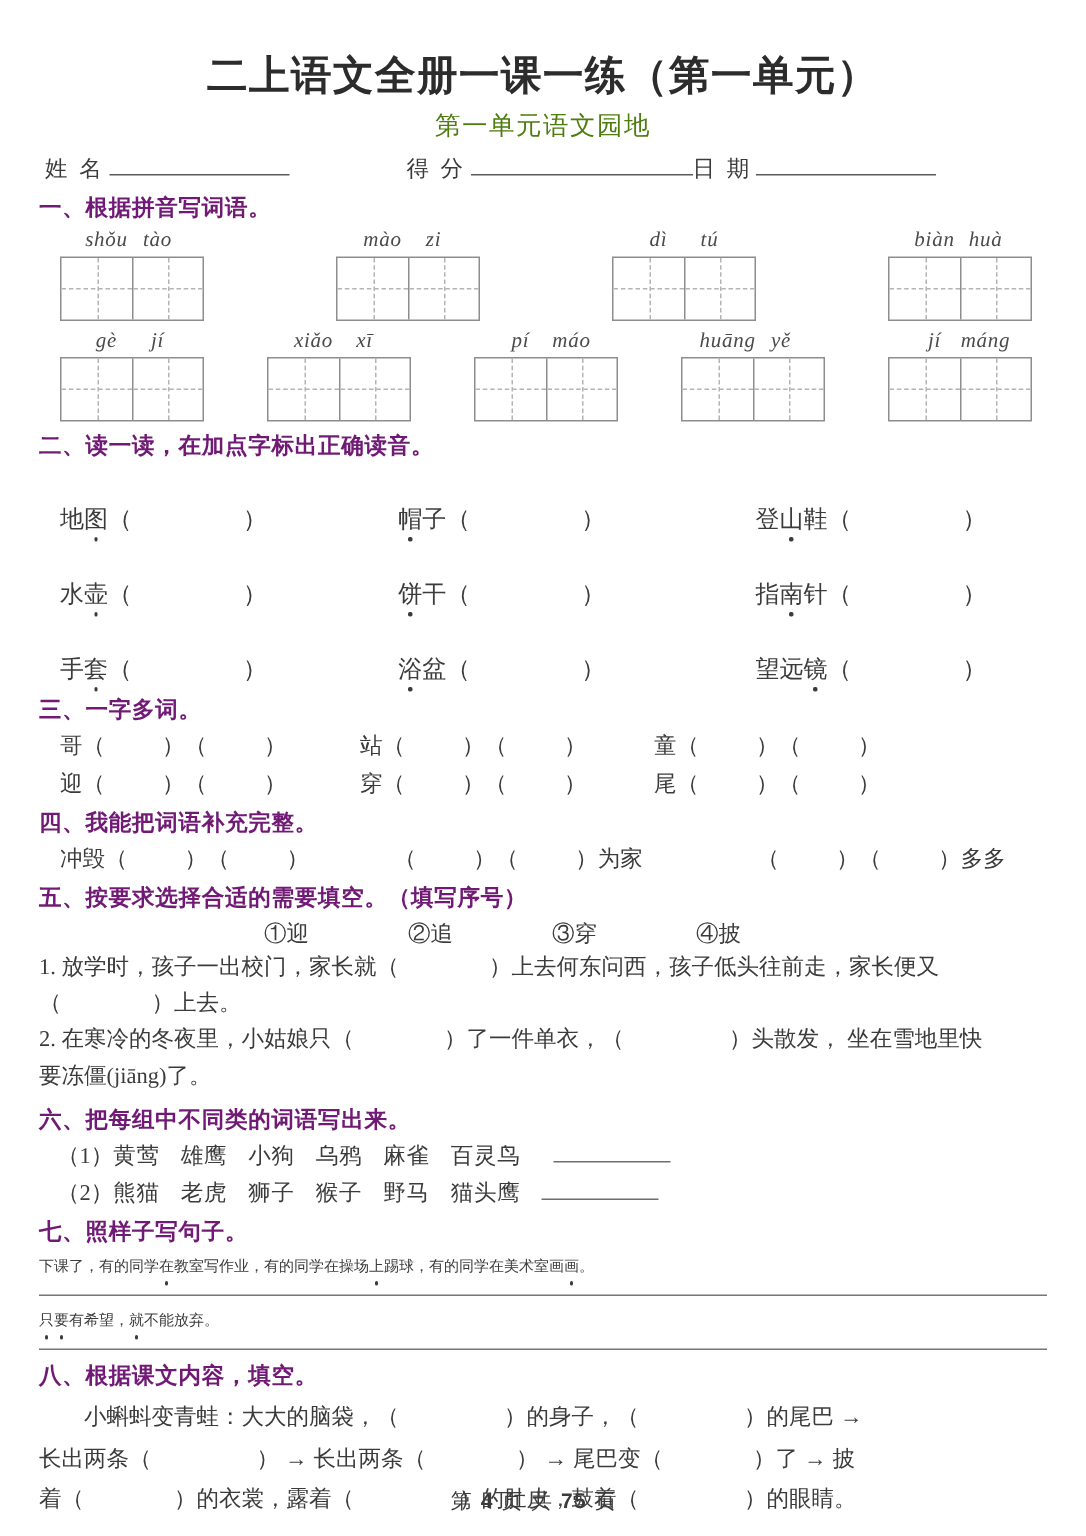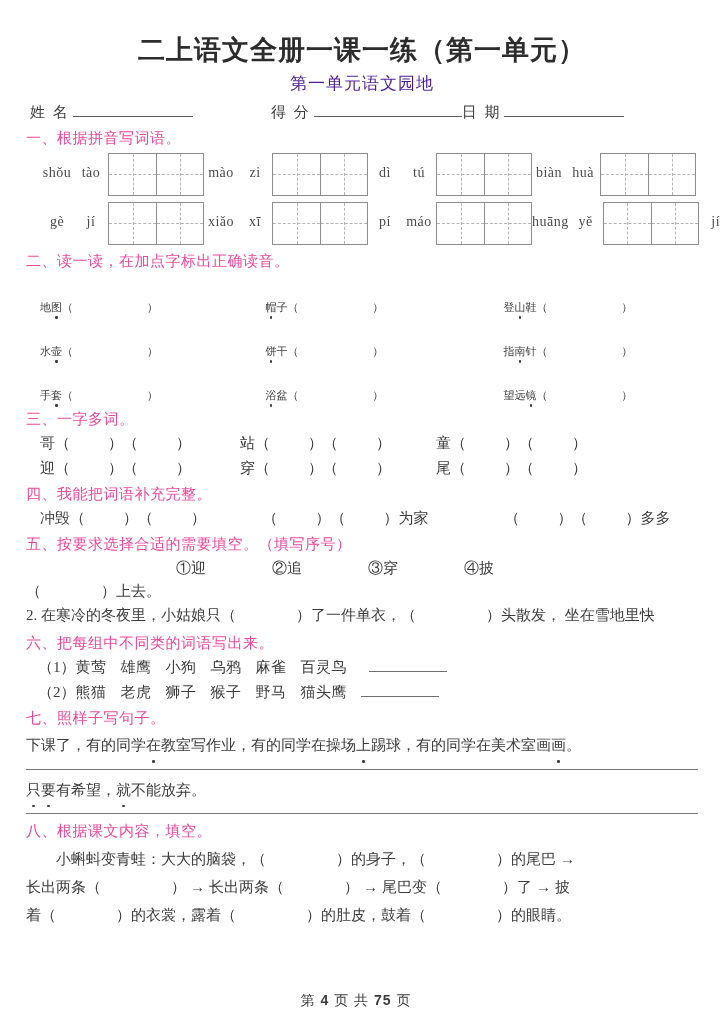--- a/index.html
+++ b/index.html
@@ -29,21 +29,21 @@
     font-size: 27px;
     font-weight: bold;
     letter-spacing: 1px;
     color: #2c2c2c;
     margin: 6px 0 4px 0;
     line-height: 1.25;
   }
   .doc-subtitle {
     text-align: center;
     font-size: 17px;
-    color: #4c1d95;
+    color: #4d7c0f;
     letter-spacing: 1px;
     margin-bottom: 8px;
   }
   .meta-row {
     display: flex;
     align-items: baseline;
     font-size: 15px;
     margin: 4px 0 6px 0;
     padding: 0 4px;
   }
@@ -54,36 +54,36 @@
     border-bottom: 1.3px solid #5a5a5a;
     height: 0;
     margin-left: 3px;
   }
   .sp-1 { width: 120px; }
   .sp-2 { width: 148px; }
 
   
   .sec-head {
     font-size: 15px;
-    font-weight: normal;
-    color: #ec4899;
+    font-weight: bold;
+    color: #701a75;
     font-family: "Liberation Sans", "DejaVu Sans", sans-serif;
     margin: 7px 0 5px 0;
     letter-spacing: 0.5px;
   }
 
   
   .pinyin-block { margin-bottom: 4px; }
   .pinyin-row {
     display: flex;
     justify-content: space-between;
     padding: 0 10px 0 14px;
     margin-bottom: 6px;
   }
-  .pinyin-cell { display: flex; flex-direction: row; align-items: center; }
+  .pinyin-cell { display: flex; flex-direction: column; align-items: center; font-style: italic; }
   .pinyin-text {
     font-size: 14px;
     color: #4a4a4a;
     margin-bottom: 2px;
     letter-spacing: 0.5px;
     font-family: "Liberation Serif", serif;
     white-space: nowrap;
   }
   .pinyin-text span { display: inline-block; min-width: 34px; text-align: center; }
   .tianzi {
@@ -107,21 +107,21 @@
     border-top: 1px dashed #b4b4b4;
   }
   .tianzi .cellbox::after {
     top: 0; bottom: 0; left: 50%;
     border-left: 1px dashed #b4b4b4;
   }
 
   
   .q2-row {
     display: flex;
-    font-size: 11px;
+    font-size: 16px;
     margin-bottom: 7px;
     padding-left: 14px;
     margin-top: 29px;
   }
   .q2-item { display: flex; align-items: baseline; }
   .q2-c1 { width: 232px; }
   .q2-c2 { width: 245px; }
   .q2-c3 { width: 200px; }
   .paren-gap {
     display: inline-block;
@@ -194,21 +194,21 @@
   .q6-words span { margin-right: 14px; }
   .ans-line {
     display: inline-block;
     border-bottom: 1.3px solid #6e6e6e;
     width: 78px;
     height: 0;
   }
 
   
   .q7-sentence {
-    font-size: 15px;
+    font-size: 10px;
     line-height: 1.7;
     margin: 4px 0 8px 0;
   }
   .rule {
     border: 0;
     border-top: 1.4px solid #767676;
     margin: 10px 0 8px 0;
   }
 
   
@@ -448,25 +448,29 @@
   </div>
 
   <div class="sec-head">五、按要求选择合适的需要填空。（填写序号）</div>
   <div class="q5-options">
     <span class="opt">①迎</span>
     <span class="opt">②追</span>
     <span class="opt">③穿</span>
     <span class="opt">④披</span>
   </div>
   <div class="q5-line">
+    <span>1. 放学时，孩子一出校门，家长就（</span><span class="fill-gap"></span><span>）上去何东问西，孩子低头往前走，家长便又</span>
+  </div>
+  <div class="q5-line">
     <span>（</span><span class="fill-gap"></span><span>）上去。</span>
   </div>
   <div class="q5-line">
     <span>2. 在寒冷的冬夜里，小姑娘只（</span><span class="fill-gap"></span><span>）了一件单衣，（</span><span class="fill-gap-lg"></span><span>）头散发， 坐在雪地里快</span>
   </div>
+  <div class="q5-line">要冻僵(jiāng)了。</div>
 
   <div class="sec-head">六、把每组中不同类的词语写出来。</div>
   <div class="q6-line">
     <span>（1）</span>
     <span class="q6-words">
       <span>黄莺</span><span>雄鹰</span><span>小狗</span><span>乌鸦</span><span>麻雀</span><span>百灵鸟</span>
     </span>
     <span class="ans-line" style="margin-left:8px;"></span>
   </div>
   <div class="q6-line">

